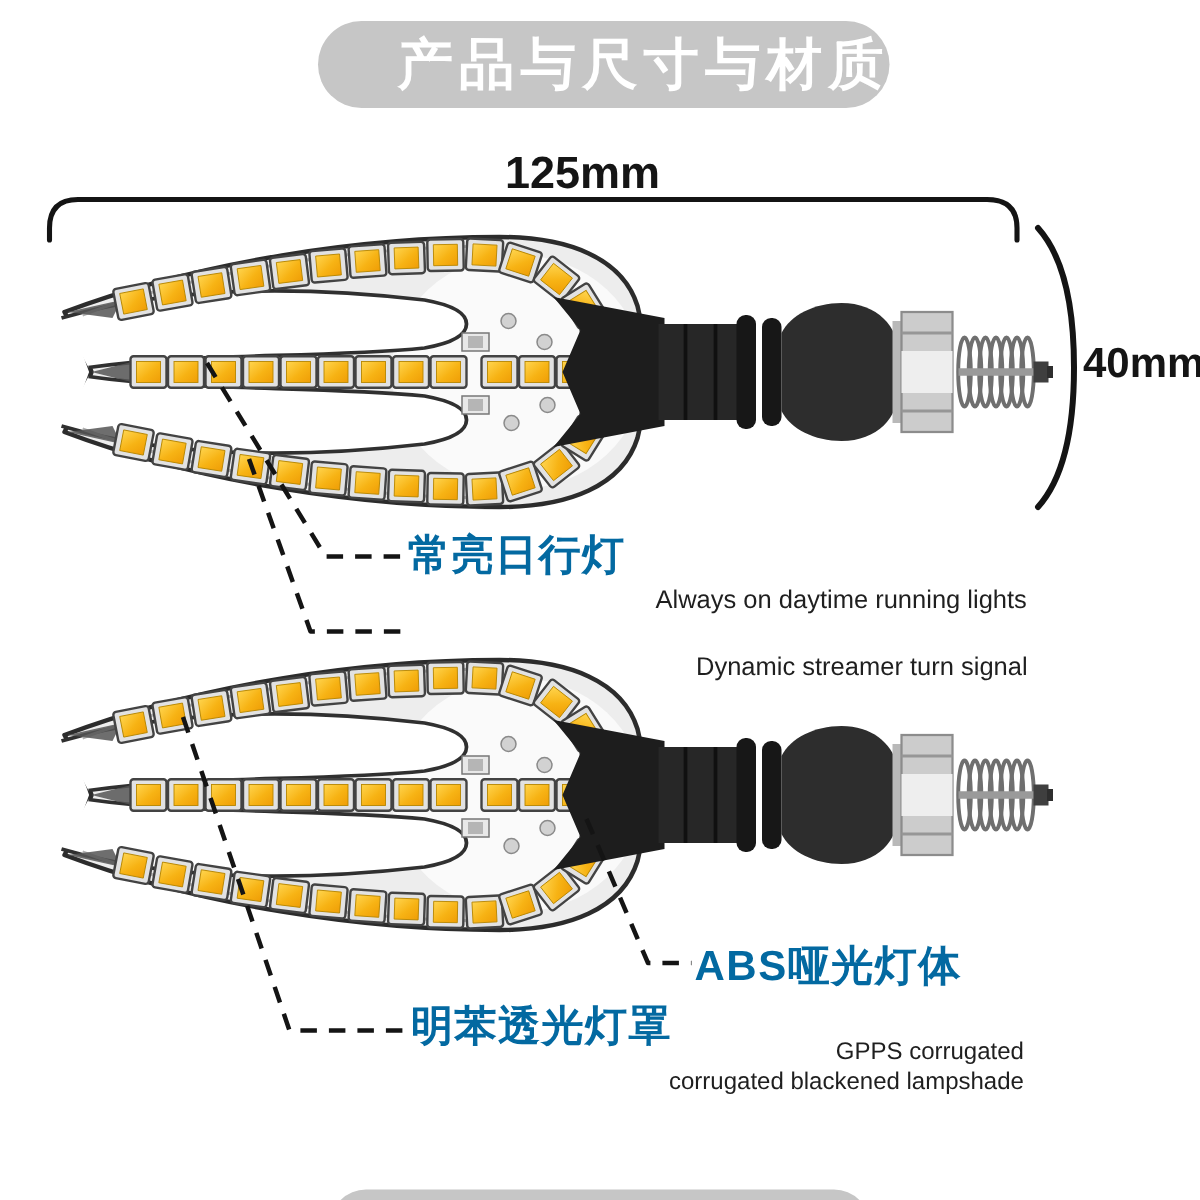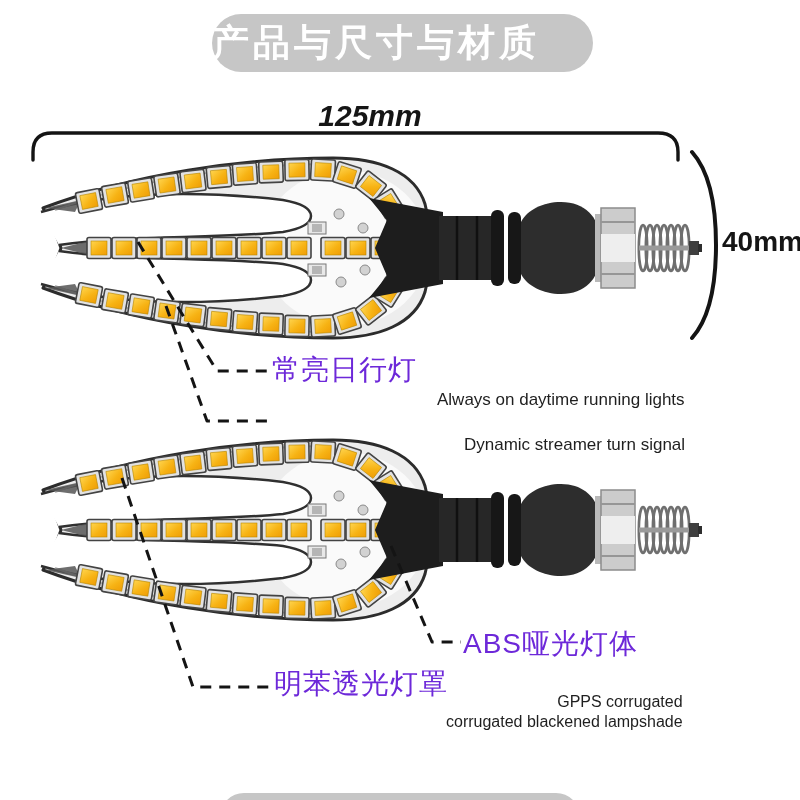--- a/index.html
+++ b/index.html
@@ -1,27 +1,27 @@
 <!DOCTYPE html>
 <html style="--banner-gray: #c6c6c6; --led-amber: #f5a60a; --led-amber-light: #ffd54f; --lamp-shell: #ededed; --text-black: #151515;"><head>
 <meta charset="utf-8">
 <style>
   html,body{margin:0;padding:0;background:#fff;}
   .stage{position:relative;width:800px;height:800px;background:#fff;overflow:hidden;
          font-family:"Liberation Sans","DejaVu Sans",sans-serif;}
   .banner{position:absolute;left:212px;top:14px;width:381px;height:58px;
           background:var(--banner-gray,#c6c6c6);border-radius:29px;
-          display:flex;align-items:center;justify-content:flex-start;}
+          display:flex;align-items:center;justify-content:flex-end;}
   .banner-text{color:#fff;font-size:37px;font-weight:700;letter-spacing:4px;}
   .bottom-banner{position:absolute;left:220px;top:793px;width:360px;height:30px;
           background:var(--banner-gray,#c6c6c6);border-radius:24px 24px 0 0;}
   .dim{position:absolute;color:#151515;font-weight:600;}
-  .dim-length{left:300px;top:99px;width:140px;text-align:center;font-size:30px;font-style:italic;}
+  .dim-length{left:300px;top:99px;width:140px;text-align:right;font-size:30px;}
   .dim-height{left:722px;top:226px;font-size:28px;}
-  .zh{position:absolute;color:#6d28d9;font-size:28px;font-weight:400;letter-spacing:1px;white-space:nowrap;}
+  .zh{position:absolute;color:#0369a1;font-size:28px;font-weight:700;letter-spacing:1px;white-space:nowrap;}
   .en{position:absolute;color:#1f1f1f;font-size:17px;font-weight:500;white-space:nowrap;margin-top:30px;}
   .en-small{font-size:16px;line-height:20px;text-align:right;}
   #zh-drl{left:272px;top:351px;}   #en-drl{left:437px;top:360px;}
   #zh-turn{left:275px;top:401px;}  #en-turn{left:464px;top:405px;}
   #zh-body{left:463px;top:625px;}  #en-body{left:628px;top:633px;}
   #zh-shade{left:274px;top:665px;} #en-shade{left:446px;top:662px;}
   svg{position:absolute;left:0;top:0;}
   .outline{fill:#ededed;stroke:#2c2c2c;stroke-width:3;stroke-linejoin:round;}
   .slot-fill{fill:#ffffff;}
   .slot-edge{fill:none;stroke:#303030;stroke-width:2.5;}

